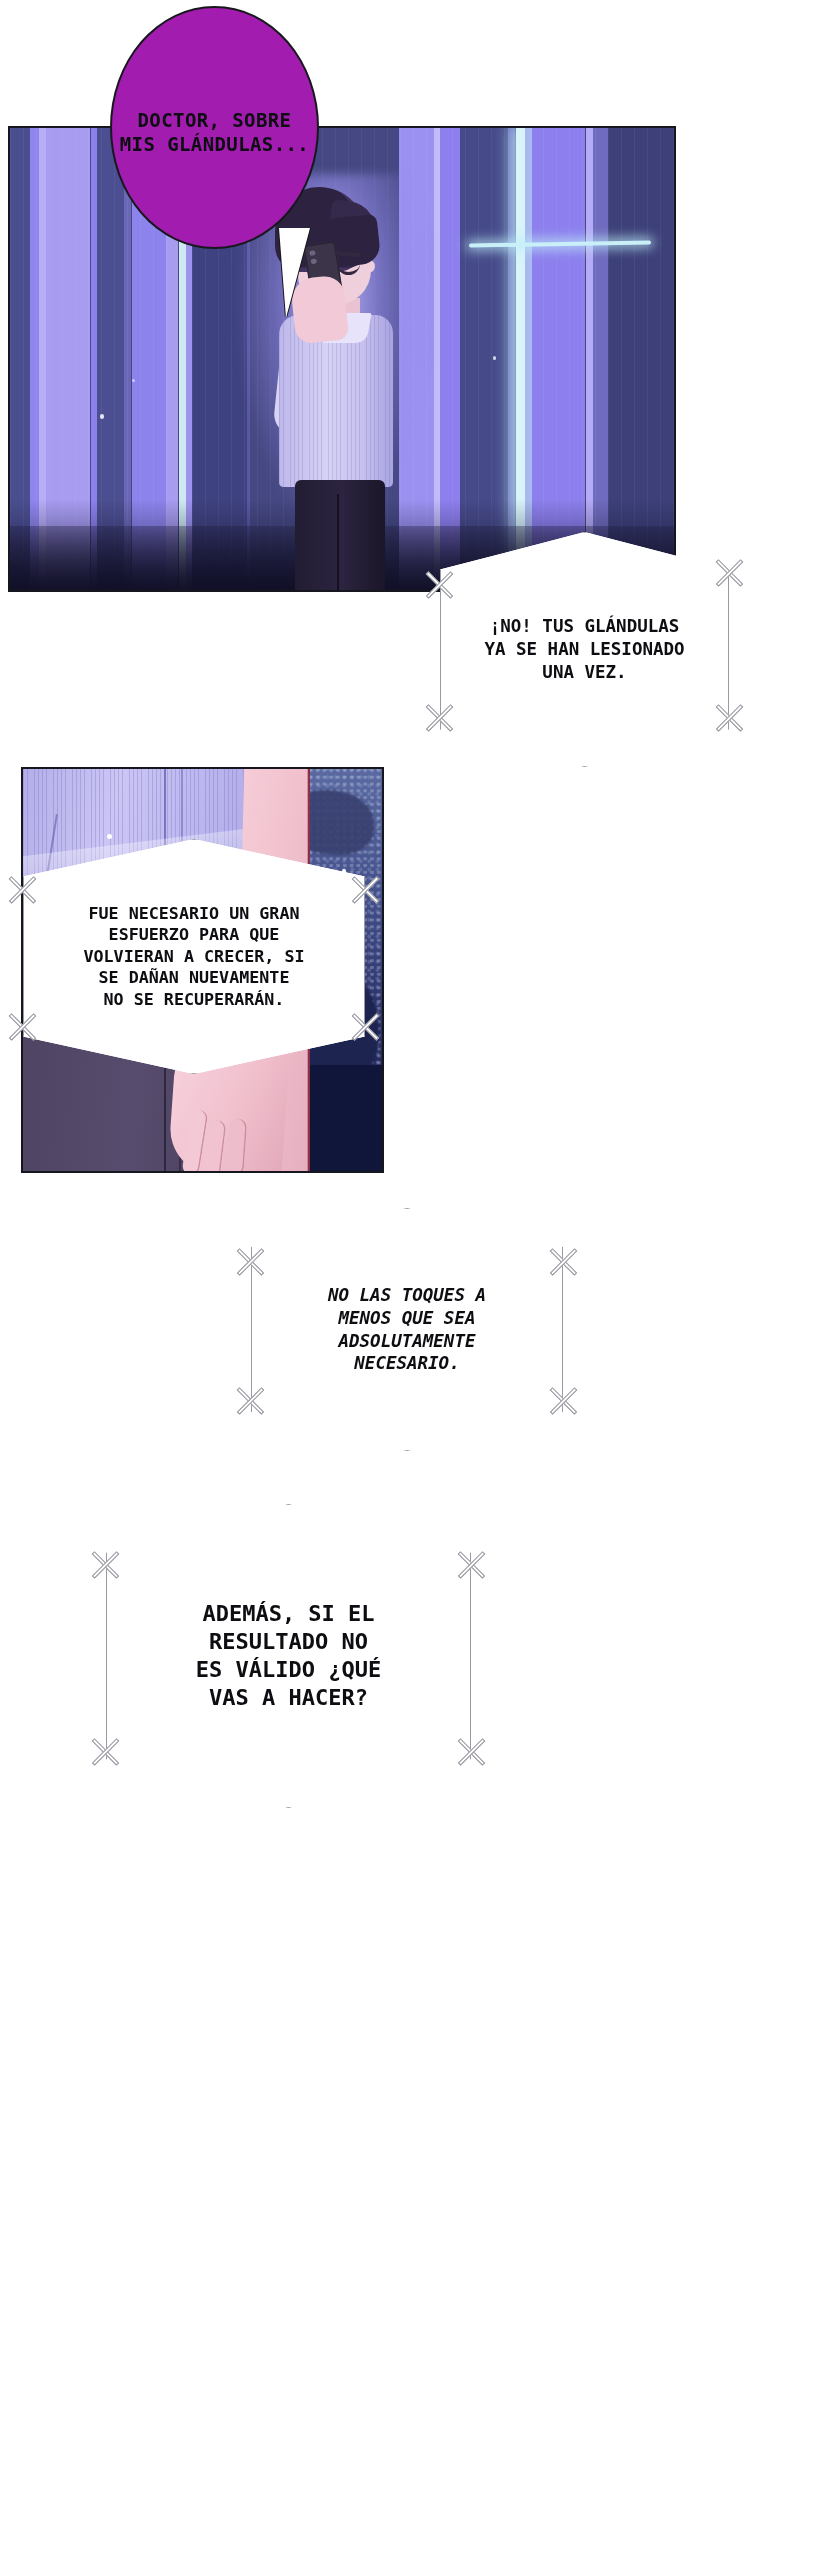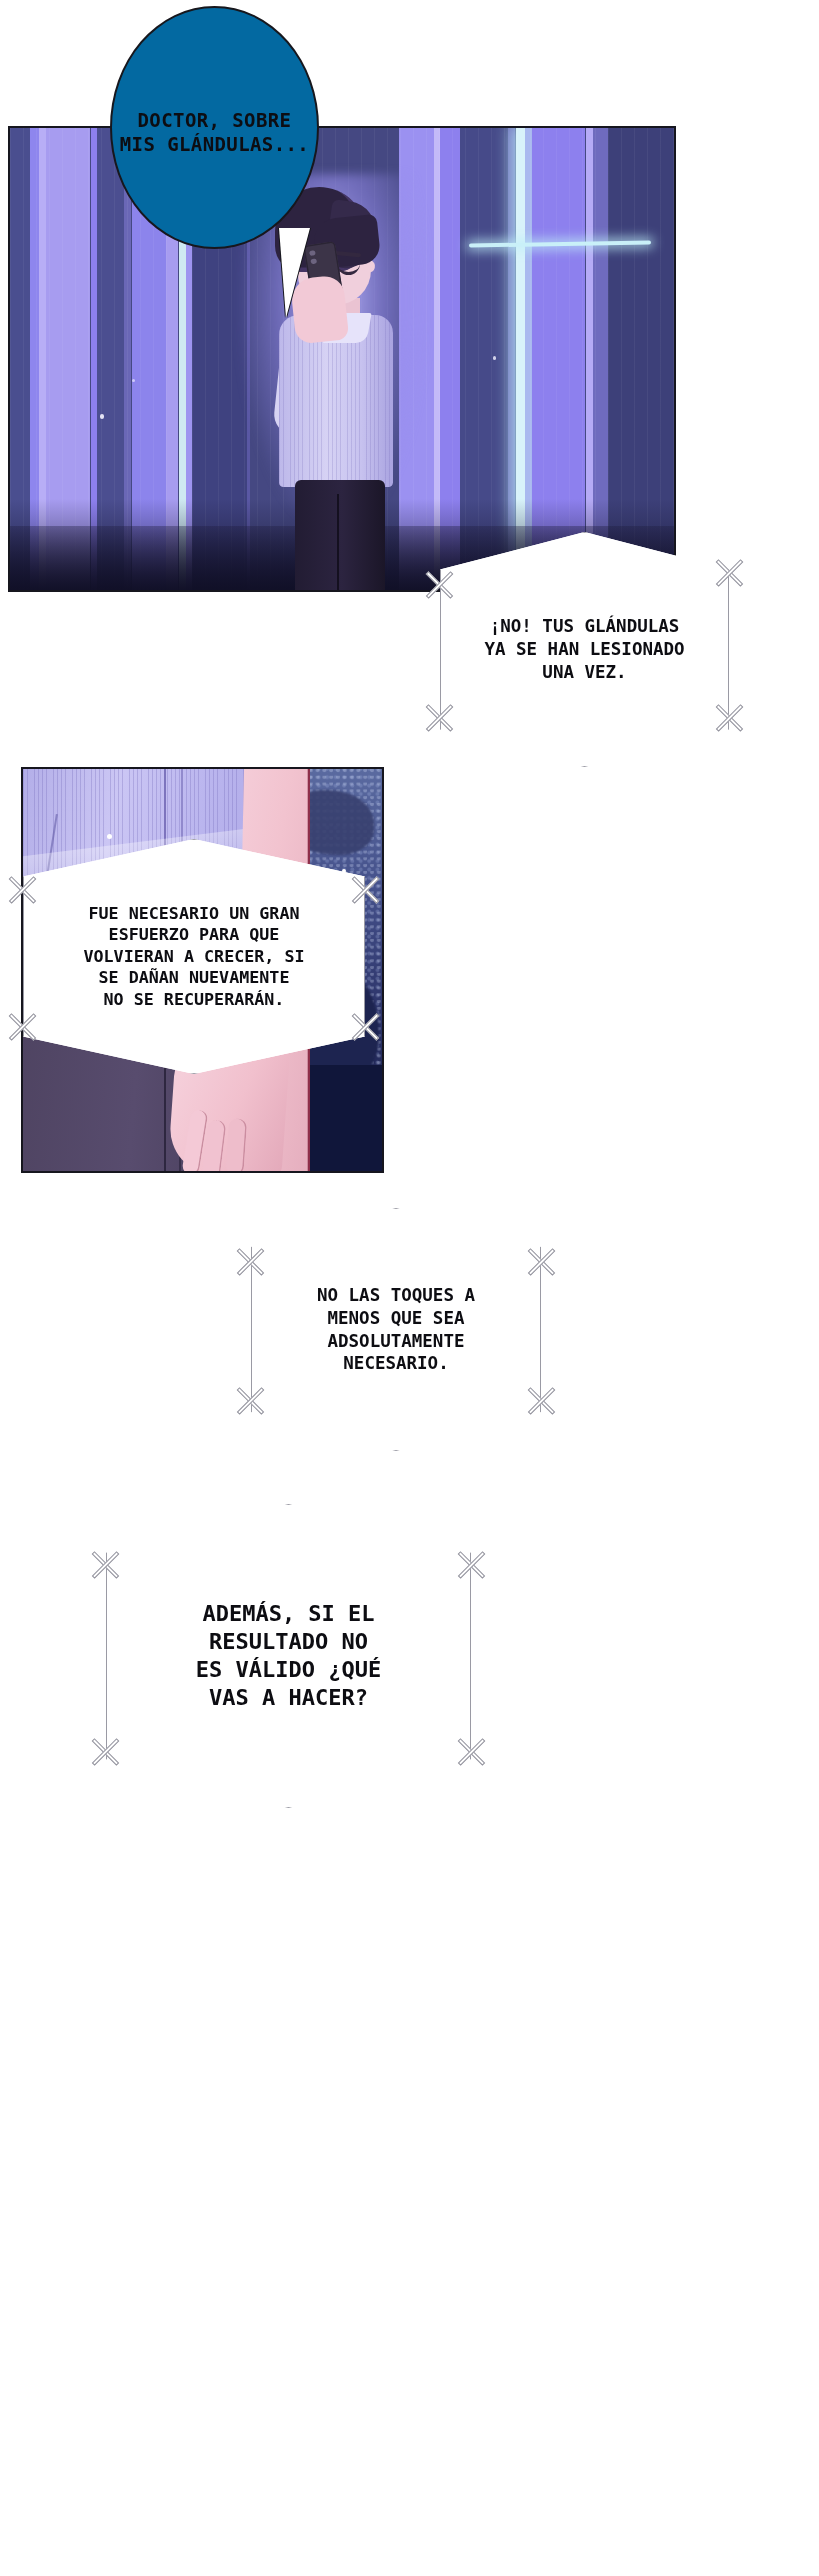--- a/index.html
+++ b/index.html
@@ -17,21 +17,21 @@
 
   
   .panel{position:absolute;overflow:hidden;border:2.3px solid #16161e;box-sizing:border-box;}
 
   
   #bubble-oval{
     position:absolute;
     left:110px; top:6px;
     width:209px; height:243px;
     border-radius:50%;
-    background:#0369a1;
+    background:#a21caf;
     border:2.3px solid #17171d;
     box-sizing:border-box;
     display:flex;align-items:center;justify-content:center;
     z-index:40;
   }
   #bubble-oval .txt{
     text-align:center;
     font-size:19px;
     line-height:1.22;
     letter-spacing:0.4px;
@@ -360,21 +360,21 @@
       </div>
     <div class="xtick" style="right:-18px;bottom:32px;">
         <b></b>
         <i></i>
       </div>
     <div class="hextext" style="font-size:17.5px;line-height:1.3;">¡NO! TUS GLÁNDULAS
 YA SE HAN LESIONADO
 UNA VEZ.</div>
   </div>
 
-  <div class="hexbox" style="left:251px;top:1208px;width:290px;height:243px;">
+  <div class="hexbox" style="left:251px;top:1208px;width:312px;height:243px;font-style:italic;">
     <div class="hexfill"></div>
     <div class="hexshape"></div>
     <div class="xtick" style="left:-18px;top:36px;">
         <b></b>
         <i></i>
       </div>
     <div class="xtick" style="right:-18px;top:36px;">
         <b></b>
         <i></i>
       </div>

